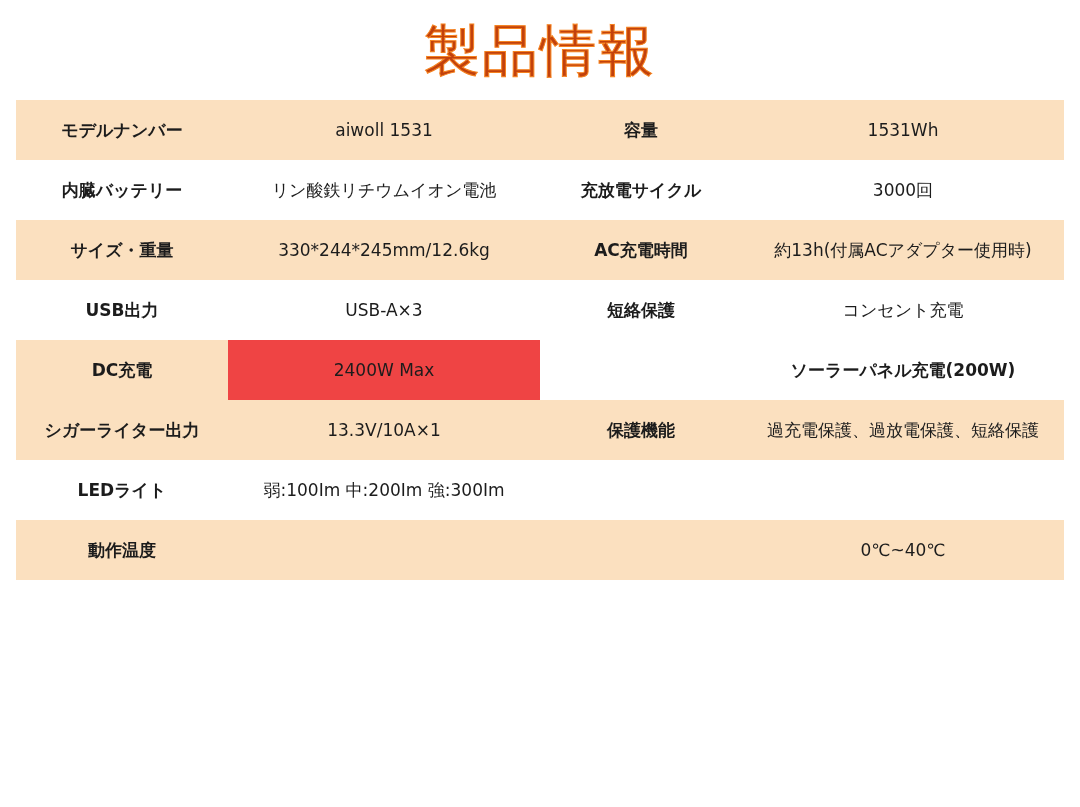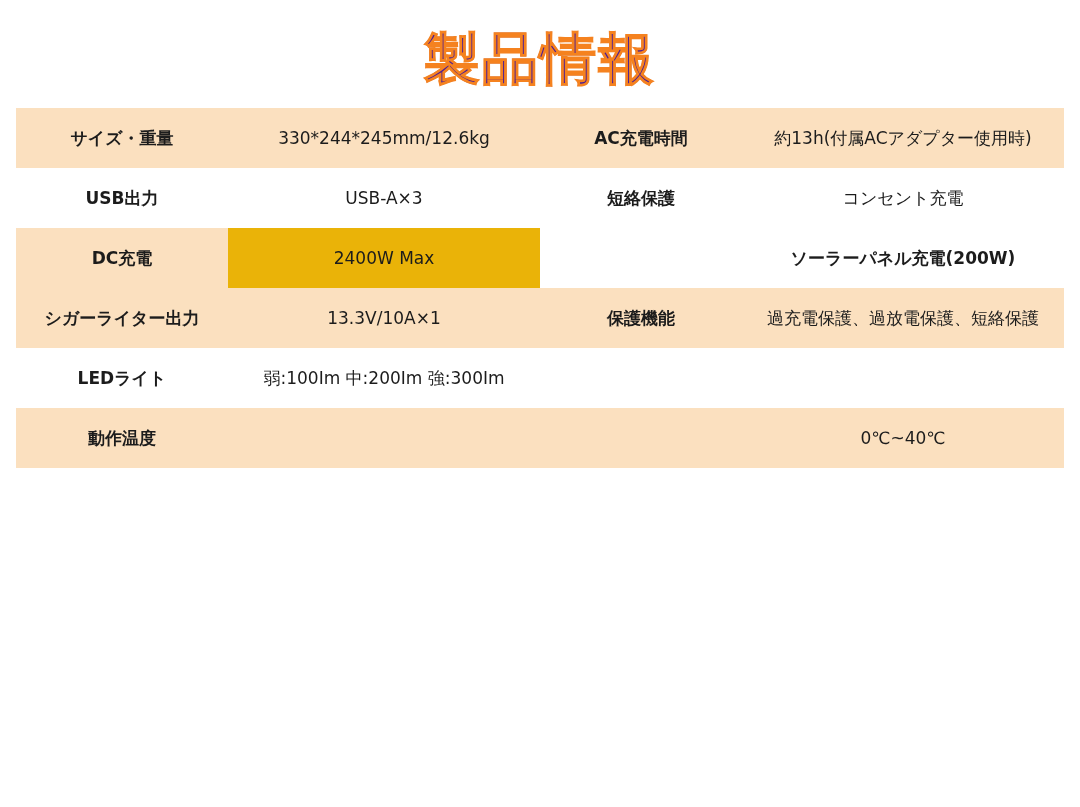--- a/index.html
+++ b/index.html
@@ -15,24 +15,24 @@
   }
   .page {
     position: relative;
     width: 1080px;
     height: 807px;
     box-sizing: border-box;
   }
   .title {
     text-align: center;
     font-size: 56px;
-    font-weight: 700;
-    color: #4c1d95;
+    font-weight: 400;
+    color: #c2410c;
     letter-spacing: 2px;
-    padding-top: 28px;
+    padding-top: 20px;
     padding-bottom: 18px;
     line-height: 1.1;
     -webkit-text-stroke: 1px #f5821f;
   }
   .spec-table {
     width: 1000px;
     margin: 0 auto;
     border-collapse: collapse;
     table-layout: fixed;
   }
@@ -85,34 +85,46 @@
 </head>
 <body>
 
 <div class="page">
 
   <div class="title">製品情報</div>
 
   <table class="spec-table">
     <tbody>
       <tr class="row-shaded">
+        <td class="c-label">モデルナンバー</td>
+        <td class="c-value">aiwoll 1531</td>
+        <td class="c-label2">容量</td>
+        <td class="c-value2">1531Wh</td>
+      </tr>
+      <tr class="row-plain">
+        <td class="c-label">内臓バッテリー</td>
+        <td class="c-value">リン酸鉄リチウムイオン電池</td>
+        <td class="c-label2">充放電サイクル</td>
+        <td class="c-value2">3000回</td>
+      </tr>
+      <tr class="row-shaded">
         <td class="c-label">サイズ・重量</td>
         <td class="c-value">330*244*245mm/12.6kg</td>
         <td class="c-label2">AC充電時間</td>
         <td class="c-value2 nowrap-small">約13h(付属ACアダプター使用時)</td>
       </tr>
       <tr class="row-plain">
         <td class="c-label">USB出力</td>
         <td class="c-value">USB-A×3</td>
         <td class="c-label2">短絡保護</td>
         <td class="c-value2">コンセント充電</td>
       </tr>
       <tr>
         <td class="c-label" style="background:#fbe0bf">DC充電</td>
-        <td class="c-value" style="background:#eab308">2400W Max</td>
+        <td class="c-value" style="background:#ef4444">2400W Max</td>
         <td class="c-label2 empty-cell"></td>
         <td class="c-value2 empty-cell">ソーラーパネル充電(200W)</td>
       </tr>
       <tr class="row-shaded">
         <td class="c-label">シガーライター出力</td>
         <td class="c-value">13.3V/10A×1</td>
         <td class="c-label2">保護機能</td>
         <td class="c-value2 nowrap-small">過充電保護、過放電保護、短絡保護</td>
       </tr>
       <tr class="row-plain">

